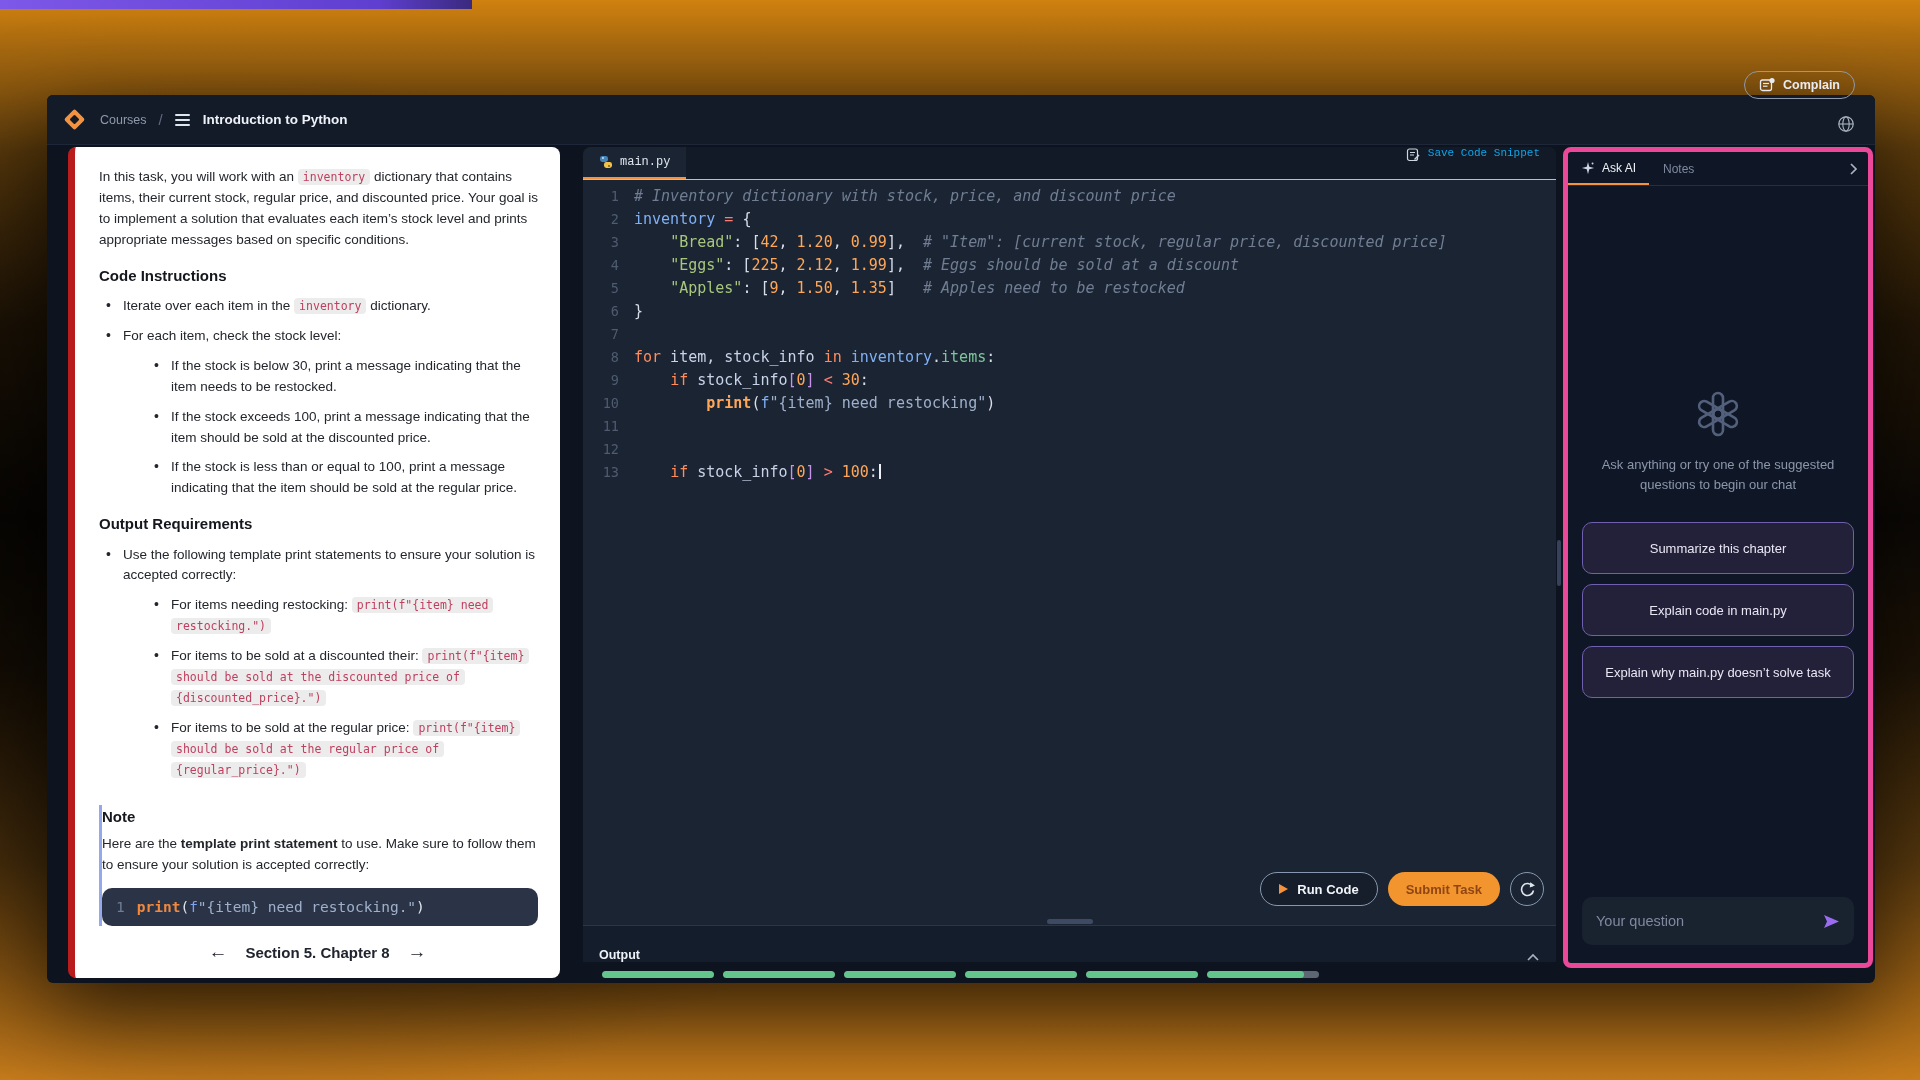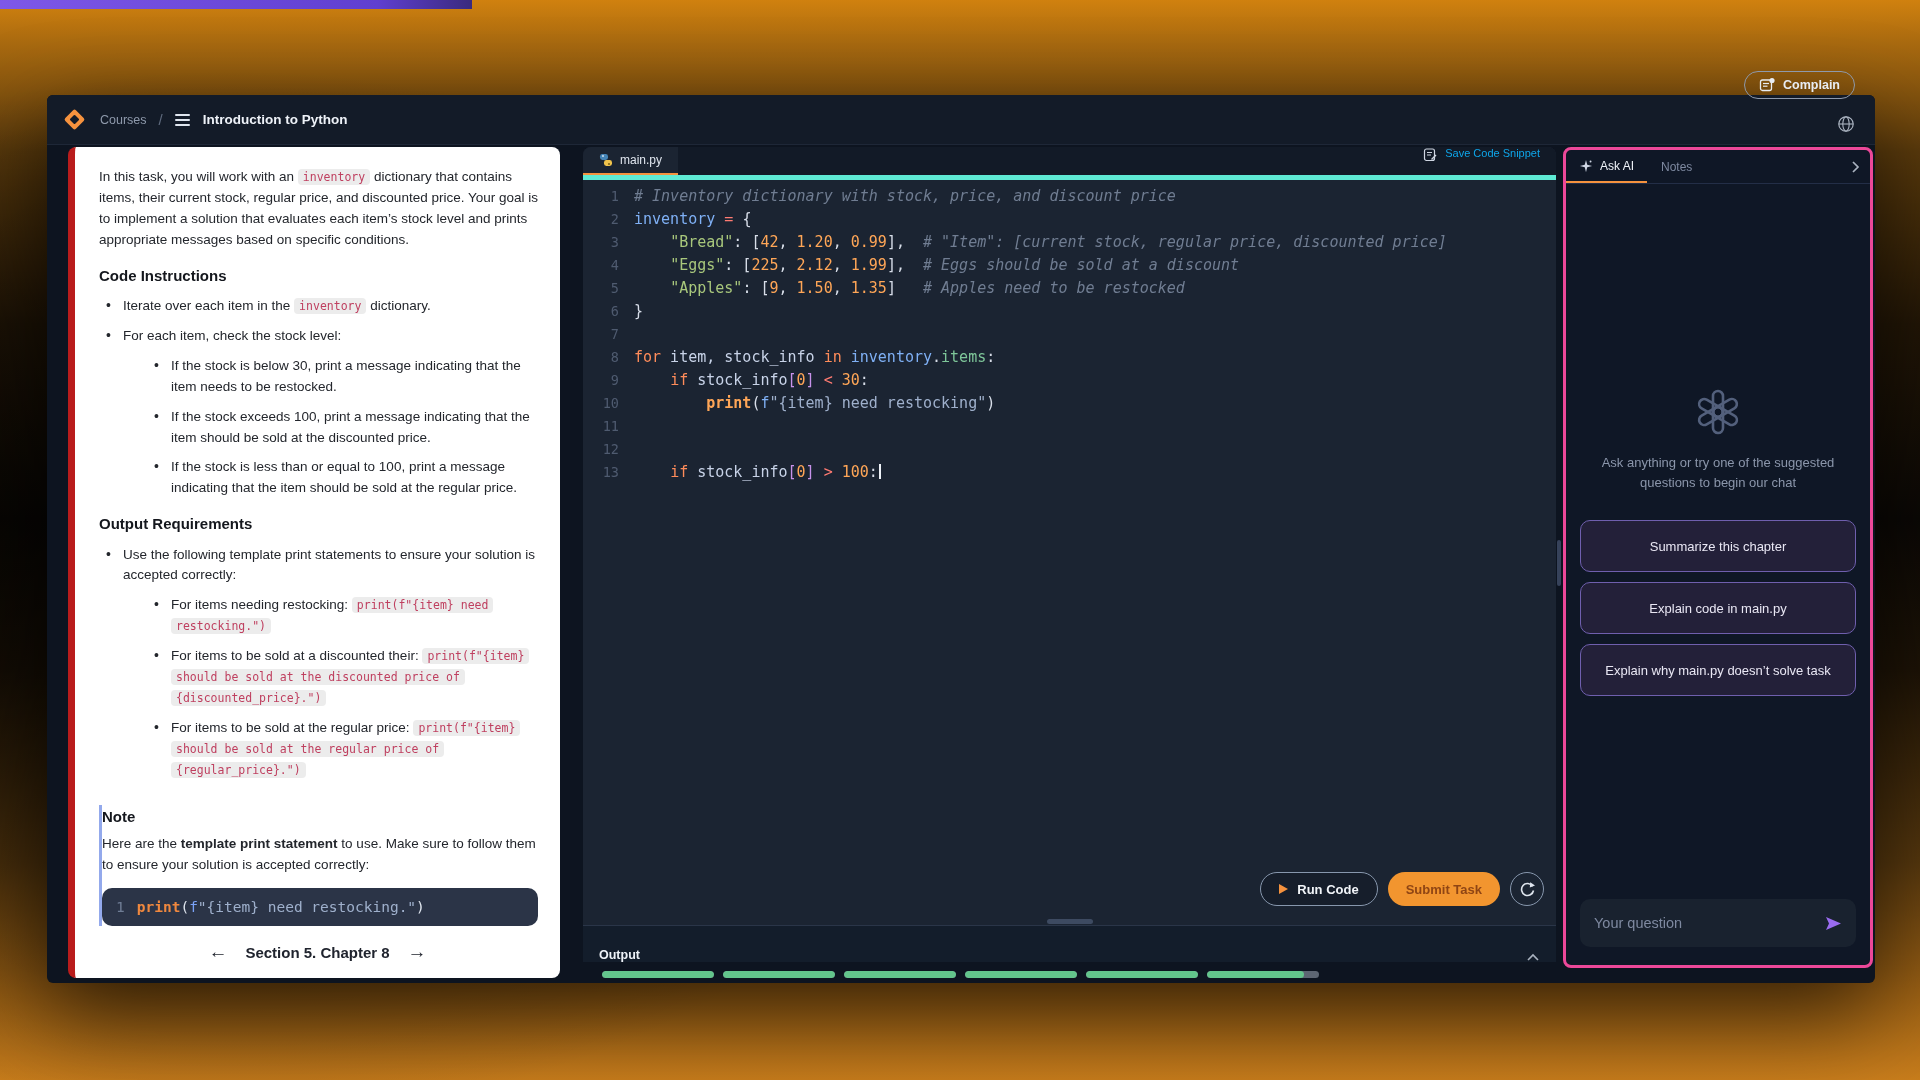--- a/index.html
+++ b/index.html
@@ -46,21 +46,21 @@
     font-family:"DejaVu Sans Mono",monospace; font-size:14.5px; display:flex; gap:12px; align-items:center; }
   .nc-ln { color:#6f7d95; } .nc-kw { color:#f0883e; font-weight:bold; } .nc-f { color:#7aa2f7; }
   .nc-str { color:#9fb0cc; } .nc-pun { color:#dfe5ee; }
   .task-footer { padding:10px 0 15px; display:flex; align-items:center; justify-content:center; gap:18px; }
   .task-footer .nav-arrow { font-size:19px; font-weight:bold; color:#20242e; cursor:pointer; }
   .task-footer .sect { font-weight:bold; font-size:15px; color:#20242e; }
 
   
   .editor-panel { position:absolute; left:536px; top:52px; width:973px; bottom:21px; background:#1b2432;
     border-radius:8px 8px 0 0; display:flex; flex-direction:column; overflow:hidden; }
-  .tabbar { flex:0 0 33px; background:#121a27; display:flex; align-items:stretch; border-bottom:5px solid #5eead4; }
+  .tabbar { flex:0 0 33px; background:#121a27; display:flex; align-items:stretch; border-bottom:1px solid #5eead4;font-family:Liberation Mono, monospace; }
   .tab { display:flex; align-items:center; gap:7px; padding:0 16px; background:#1b2432;
     border-bottom:2px solid #f5923e; color:#dfe5ee; font-size:12px; cursor:pointer; }
   .save-snippet { margin-left:auto; margin-right:16px; display:flex; align-items:flex-start; gap:7px;
     color:#0ea5e9; font-size:11px; cursor:pointer; }
   .code-area { flex:1; padding-top:5px; font-family:"DejaVu Sans Mono",monospace; font-size:15px;
     position:relative; overflow:hidden; cursor:text; }
   .code-line { display:flex; height:23px; line-height:23px; }
   .ln { flex:0 0 36px; text-align:right; color:#4f5b70; font-size:13.5px; }
   .lc { padding-left:15px; white-space:pre; }
   .tok-cmt{color:#707d92;font-style:italic;} .tok-var{color:#7fb0f5;} .tok-op{color:#ff7b72;}
@@ -85,21 +85,21 @@
   .scroll-thumb { position:absolute; left:1510px; top:445px; width:4px; height:46px;
     border-radius:2px; background:#36425a; cursor:pointer; }
 
   
   .progress-row { position:absolute; left:555px; bottom:5px; display:flex; gap:9px; }
   .pseg { width:112px; height:7px; border-radius:3.5px; background:#5d6673; overflow:hidden; }
   .pfill { height:100%; border-radius:3.5px; }
 
   
   .ai-panel { position:absolute; left:1516px; top:52px; width:310px; bottom:15px; background:#0f1726;
-    border:3px solid #ec4899; border-radius:8px; display:flex; flex-direction:column; overflow:hidden; }
+    border:5px solid #ec4899; border-radius:8px; display:flex; flex-direction:column; overflow:hidden; }
   .ai-tabbar { flex:0 0 34px; display:flex; align-items:stretch; border-bottom:1px solid #232e47; }
   .ai-tab-ask { display:flex; align-items:center; gap:7px; padding:0 13px; color:#eef2f8; font-size:12px;
     border-bottom:2px solid #f5923e; cursor:pointer; }
   .ai-tab-notes { display:flex; align-items:center; padding:0 14px; color:#7e89a0; font-size:12px; cursor:pointer; }
   .ai-expand { margin-left:auto; display:flex; align-items:center; padding-right:10px; cursor:pointer; }
   .ai-body { flex:1; display:flex; flex-direction:column; align-items:center; padding:0 14px; }
   .ai-empty { margin-top:205px; display:flex; flex-direction:column; align-items:center; }
   .ai-empty-text { margin-top:18px; color:#8b96ab; font-size:13px; text-align:center; line-height:1.5; max-width:252px; }
   .ai-suggestions { margin-top:28px; width:100%; display:flex; flex-direction:column; gap:10px; }
   .suggestion { height:52px; border-radius:10px; background:#232039; border:1px solid #6f5fae;

